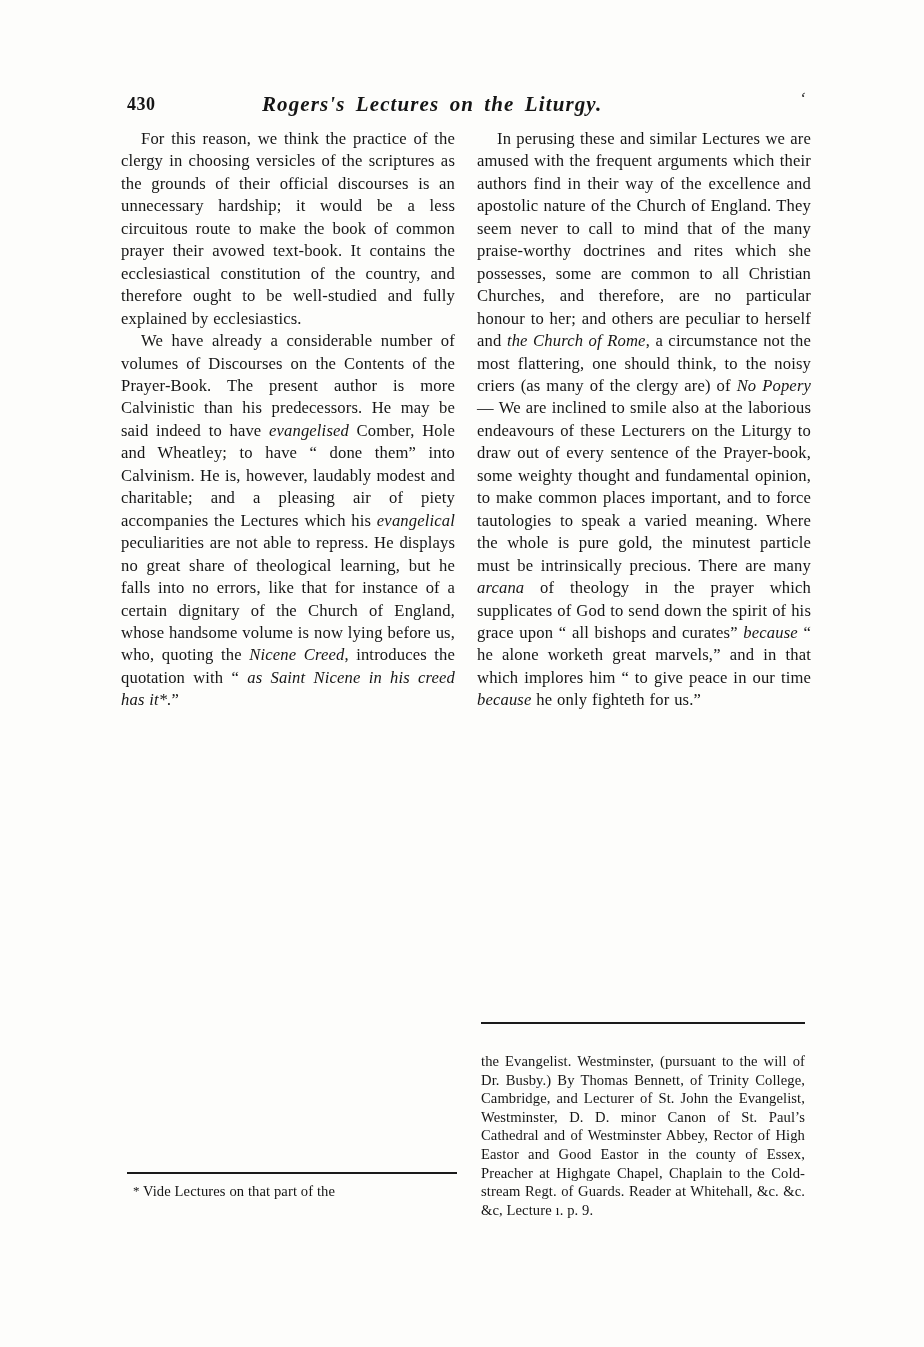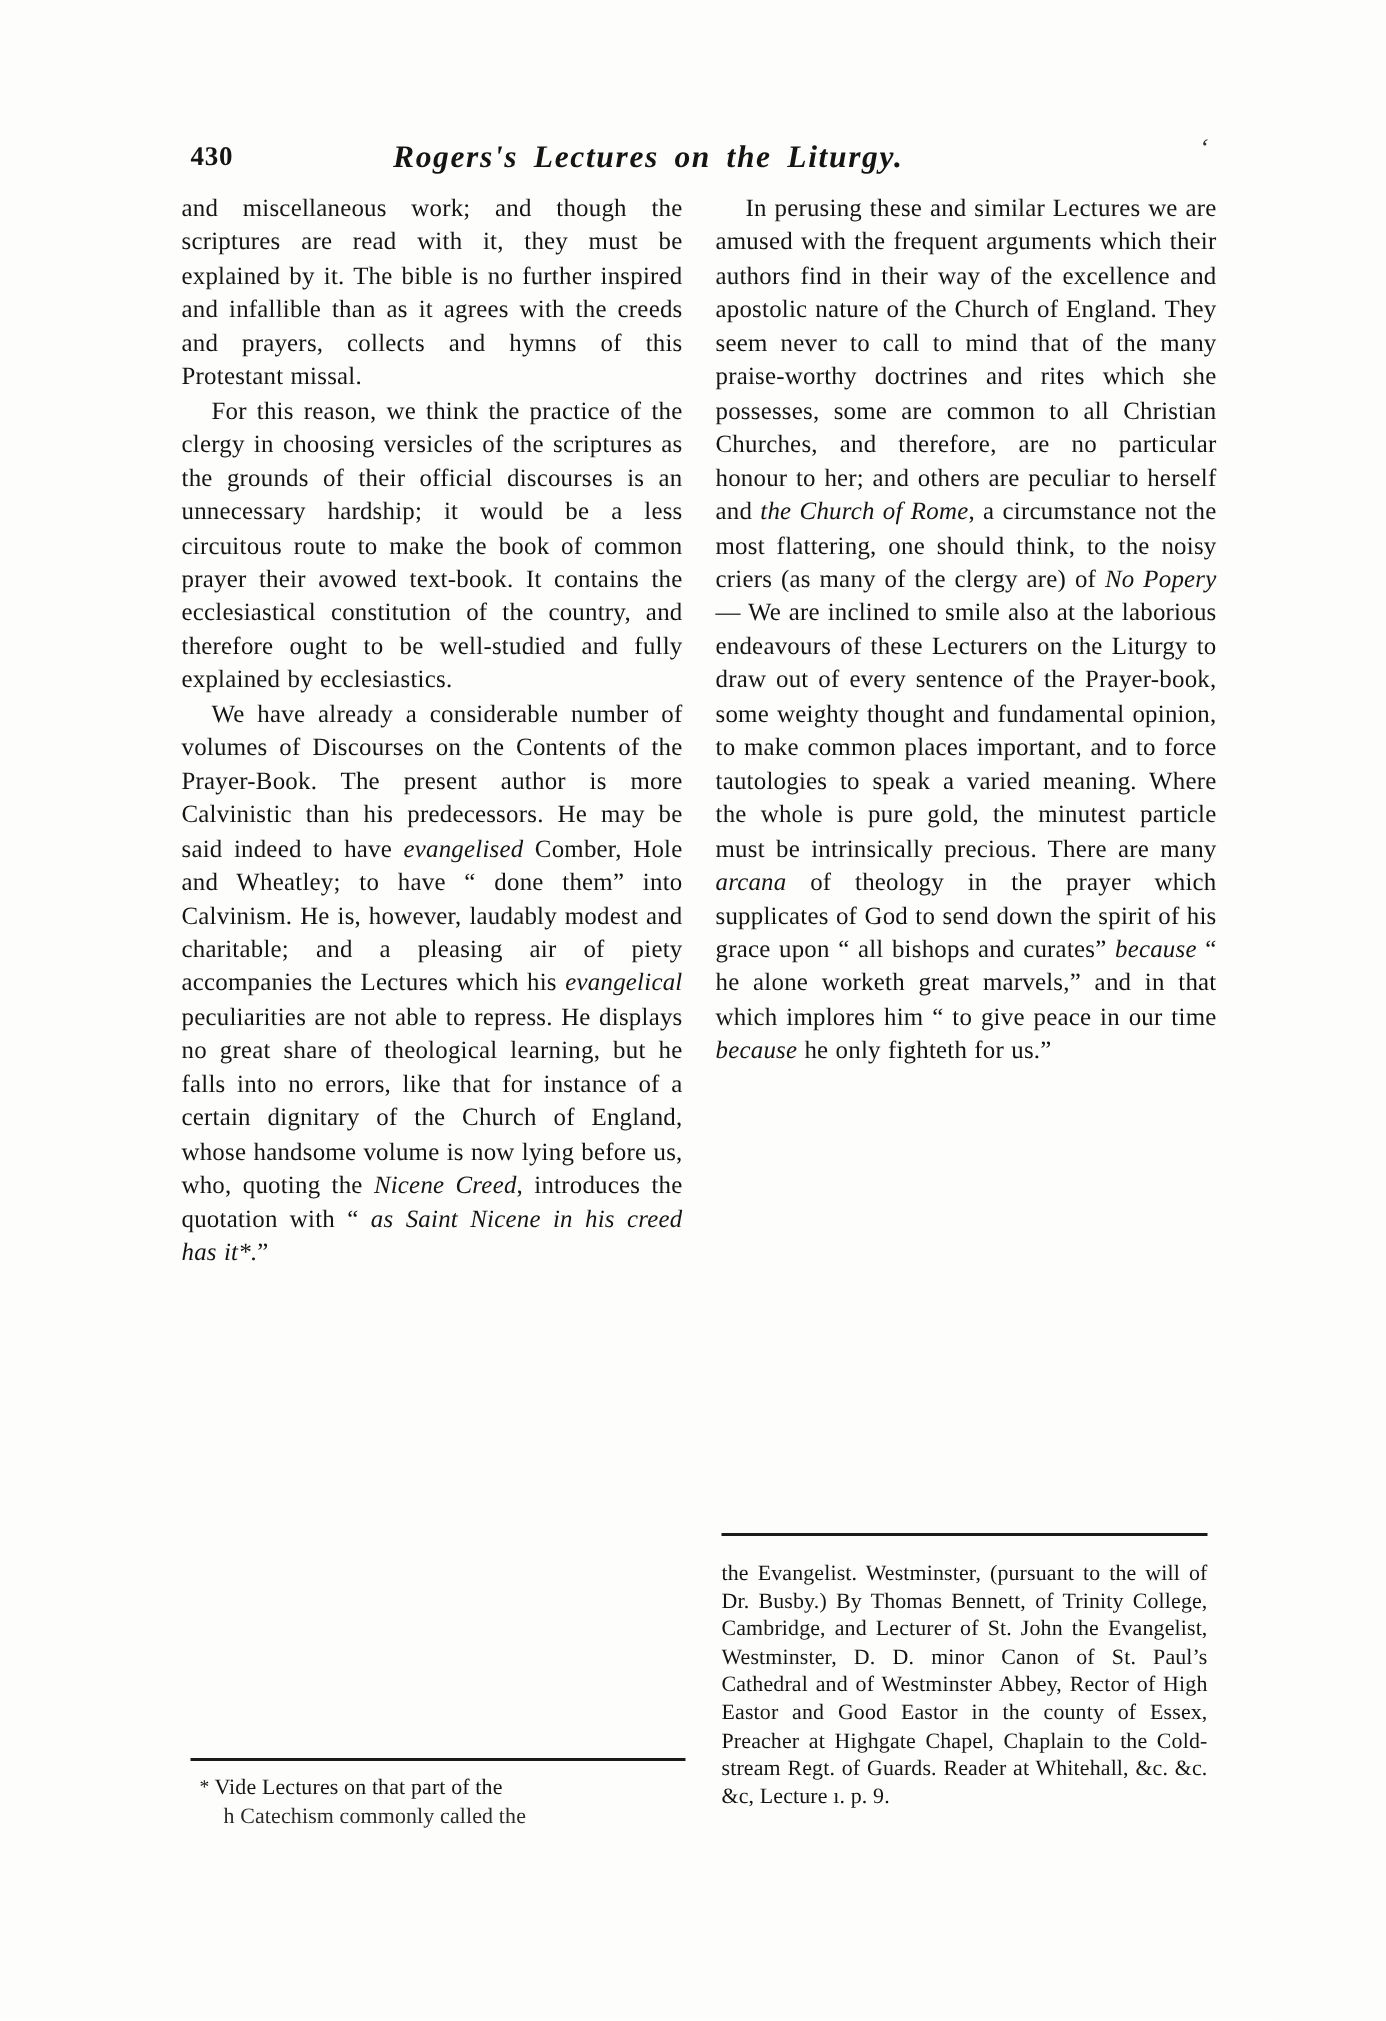--- a/index.html
+++ b/index.html
@@ -107,55 +107,53 @@
     text-align: justify;
   }
   .fn-left .footnote .fn-line {
     display: block;
     white-space: nowrap;
   }
   .fn-left .footnote .fn-line.first { margin-left: -16px; }
   .fn-left .footnote .fn-line.faded { color: #2b2b2b; }
   .fn-left .footnote .ghost { color: #8d8d8d; }
   .fn-right .footnote {
-    margin-top: 16px;
+    margin-top: 28px;
   }
   .fn-right .footnote p { margin: 0; }
   .star { font-size: 13px; vertical-align: 1px; }
 </style>
 </head>
 <body>
 
 <div class="page">
 
   <div class="running-head">
     <span class="folio">430</span>
     <span class="head-title">Rogers's Lectures on the Liturgy.</span>
     <span class="head-tick">‘</span>
   </div>
 
   <div class="col col-left">
     <div class="body-text">
-        <p><span>and miscellaneous work; and though the scriptures are read with it, they must be explained by it. The bible is no further inspired and infallible than as it agrees with the creeds and prayers, collects and hymns of this Protestant missal.</span></p>
         <p class="indent"><span>For this reason, we think the practice of the clergy in choosing versicles of the scriptures as the grounds of their official discourses is an unnecessary hardship; it would be a less circuitous route to make the book of common prayer their avowed text-book. It contains the ecclesiastical constitution of the country, and therefore ought to be well-studied and fully explained by ecclesiastics.</span></p>
         <p class="indent"><span>We have already a considerable number of volumes of Discourses on the Contents of the Prayer-Book. The present author is more Calvinistic than his predecessors. He may be said indeed to have </span><i>evangelised</i><span> Comber, Hole and Wheatley; to have “ done them” into Calvinism. He is, however, laudably modest and charitable; and a pleasing air of piety accompanies the Lectures which his </span><i>evangelical</i><span> peculiarities are not able to repress. He displays no great share of theological learning, but he falls into no errors, like that for instance of a certain dignitary of the Church of England, whose handsome volume is now lying before us, who, quoting the </span><i>Nicene Creed</i><span>, introduces the quotation with “ </span><i>as Saint Nicene in his creed has it*.</i><span>”</span></p>
       </div>
   </div>
 
   <div class="col col-right">
     <div class="body-text">
         <p class="indent"><span>In perusing these and similar Lectures we are amused with the frequent arguments which their authors find in their way of the excellence and apostolic nature of the Church of England. They seem never to call to mind that of the many praise-worthy doctrines and rites which she possesses, some are common to all Christian Churches, and therefore, are no particular honour to her; and others are peculiar to herself and </span><i>the Church of Rome</i><span>, a circumstance not the most flattering, one should think, to the noisy criers (as many of the clergy are) of </span><i>No Popery</i><span>— We are inclined to smile also at the laborious endeavours of these Lecturers on the Liturgy to draw out of every sentence of the Prayer-book, some weighty thought and fundamental opinion, to make common places important, and to force tautologies to speak a varied meaning. Where the whole is pure gold, the minutest particle must be intrinsically precious. There are many </span><i>arcana</i><span> of theology in the prayer which supplicates of God to send down the spirit of his grace upon “ all bishops and curates” </span><i>because</i><span> “ he alone worketh great marvels,” and in that which implores him “ to give peace in our time </span><i>because</i><span> he only fighteth for us.”</span></p>
       </div>
   </div>
 
   <div class="fn-left-wrap fn-left">
     <div class="rule"></div>
     <div class="footnote">
         <span class="fn-line first"><span class="star">* </span>Vide Lectures on that part of the</span>
-        <span class="fn-line faded"><span class="ghost"></span>h Catechism commonly called the</span>
       </div>
   </div>
 
   <div class="fn-right-wrap fn-right">
     <div class="rule"></div>
     <div class="footnote">
       <p>the Evangelist. Westminster, (pursuant to the will of Dr. Busby.) By Thomas Bennett, of Trinity College, Cambridge, and Lecturer of St. John the Evangelist, Westminster, D. D. minor Canon of St. Paul’s Cathedral and of Westminster Abbey, Rector of High Eastor and Good Eastor in the county of Essex, Preacher at Highgate Chapel, Chaplain to the Cold-stream Regt. of Guards. Reader at Whitehall, &amp;c. &amp;c. &amp;c, Lecture ı. p. 9.</p>
     </div>
   </div>
 

